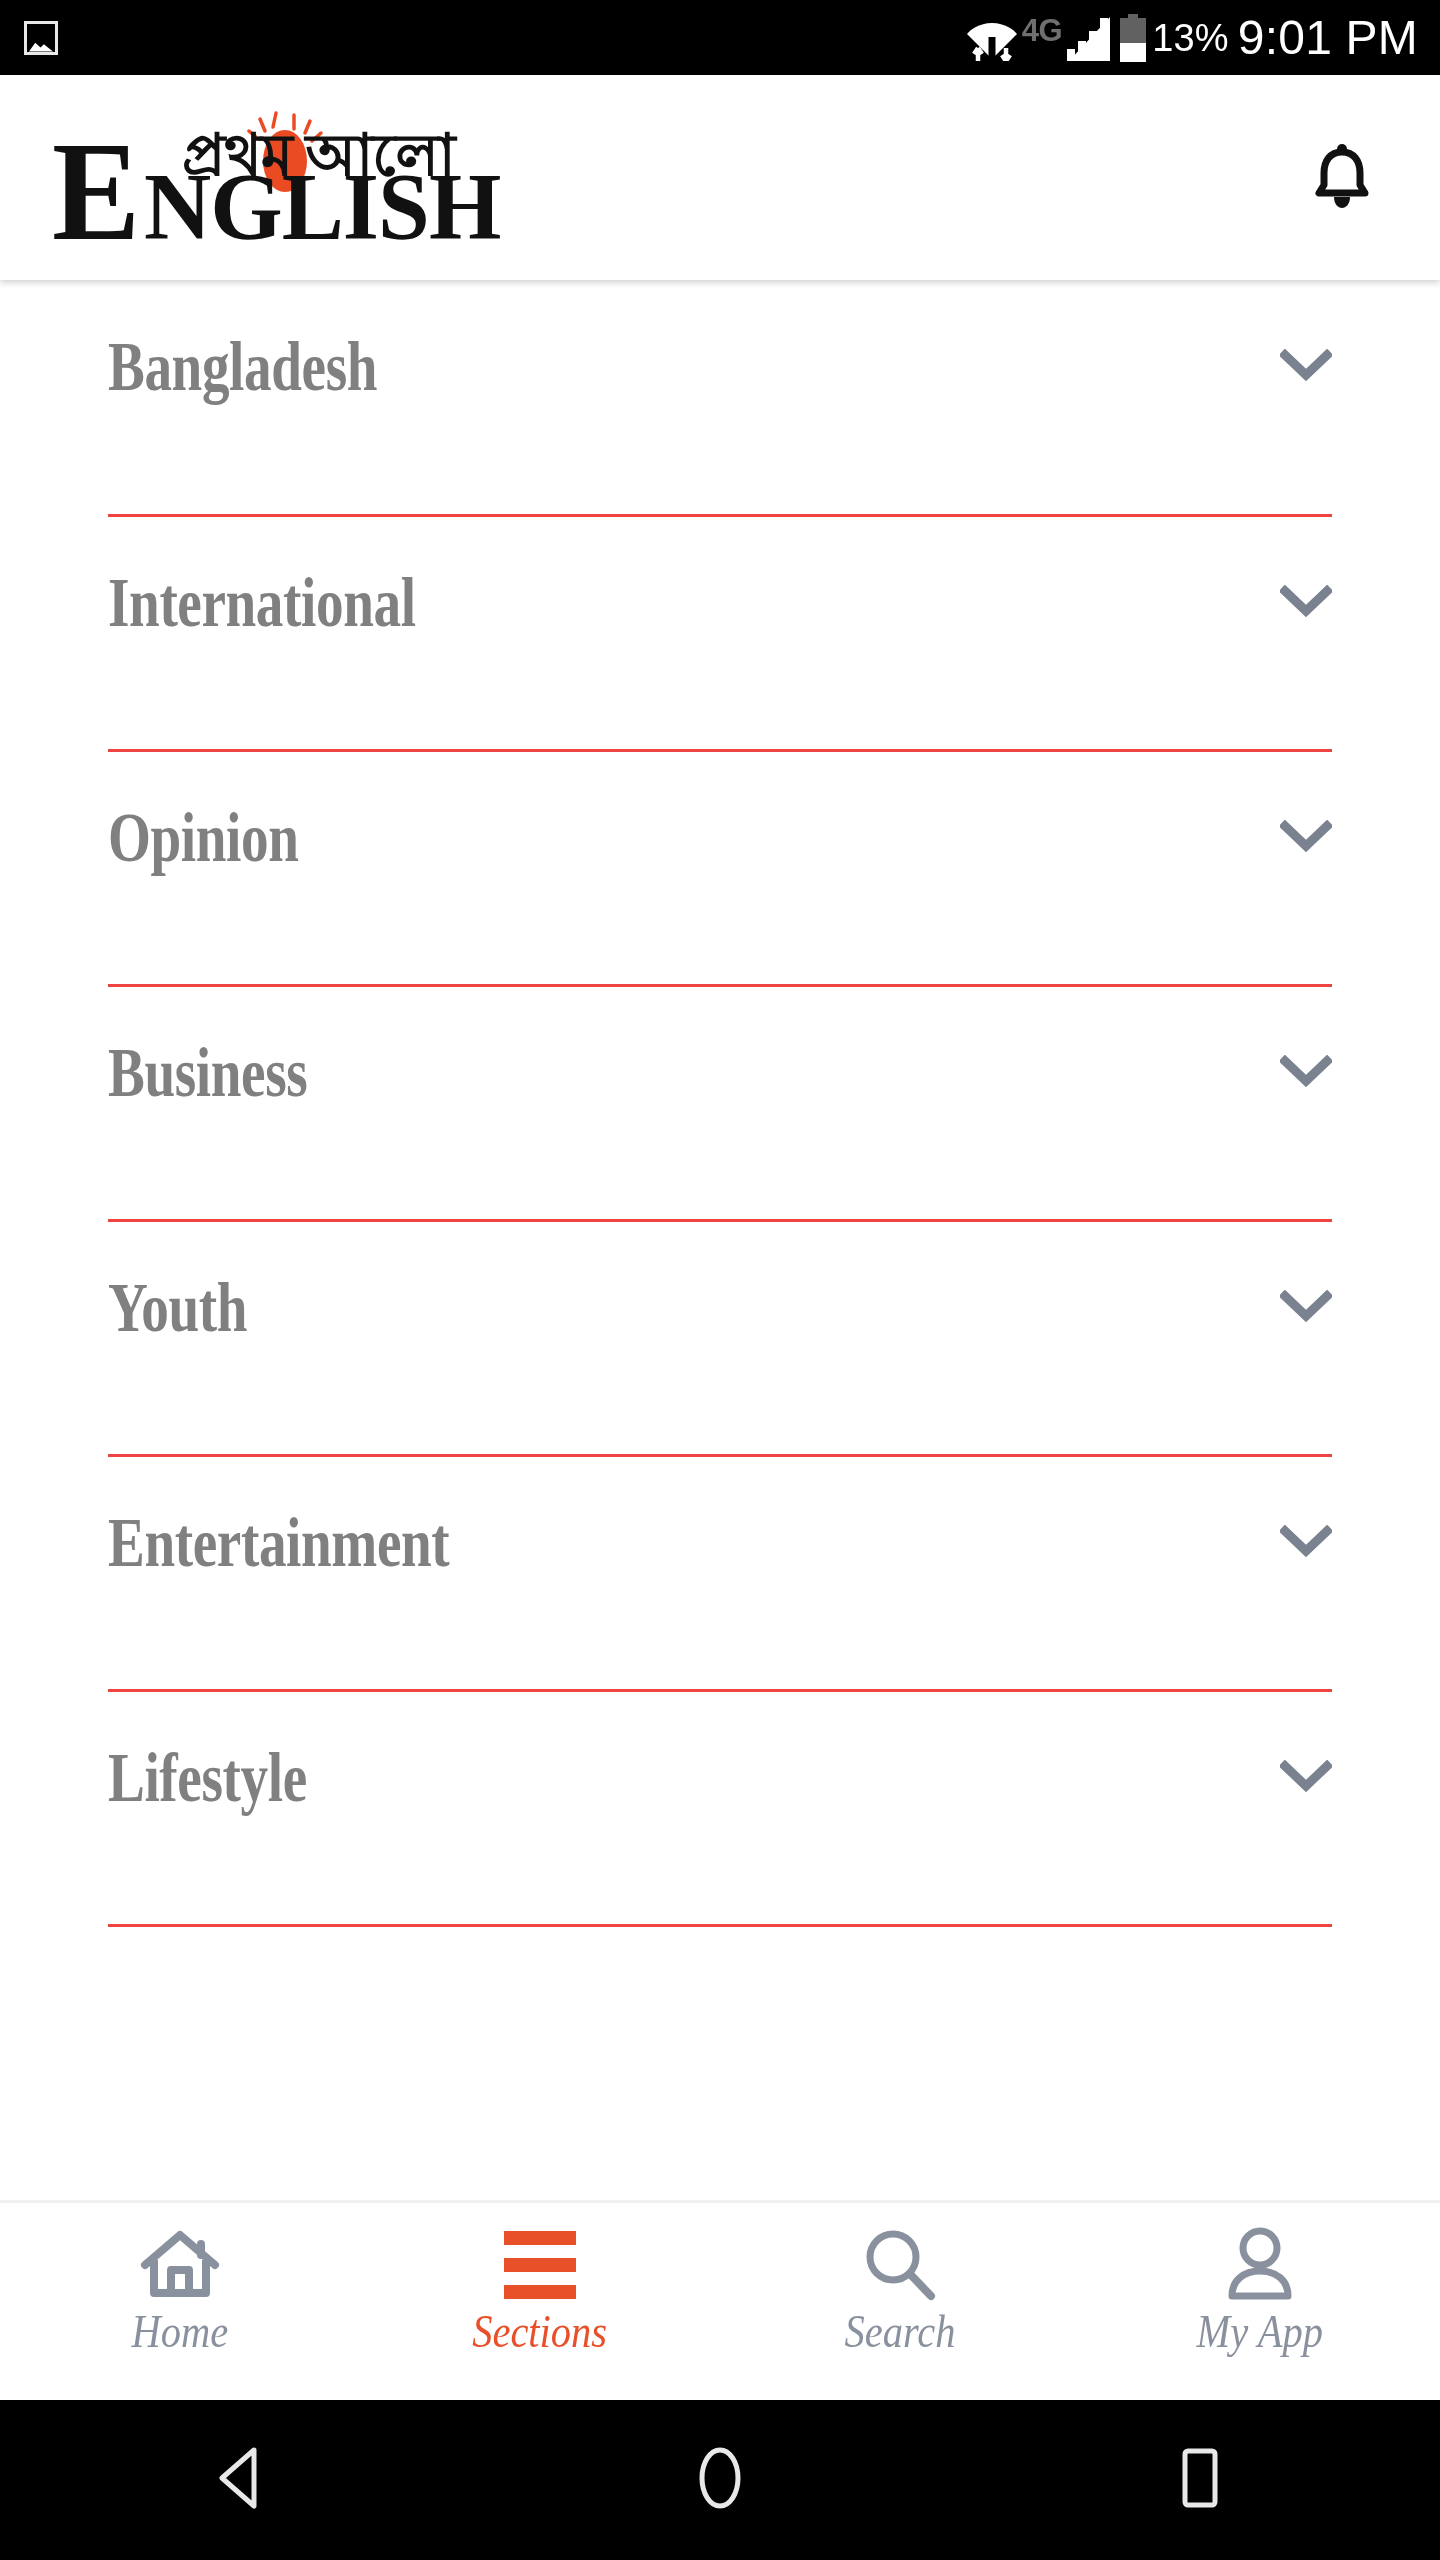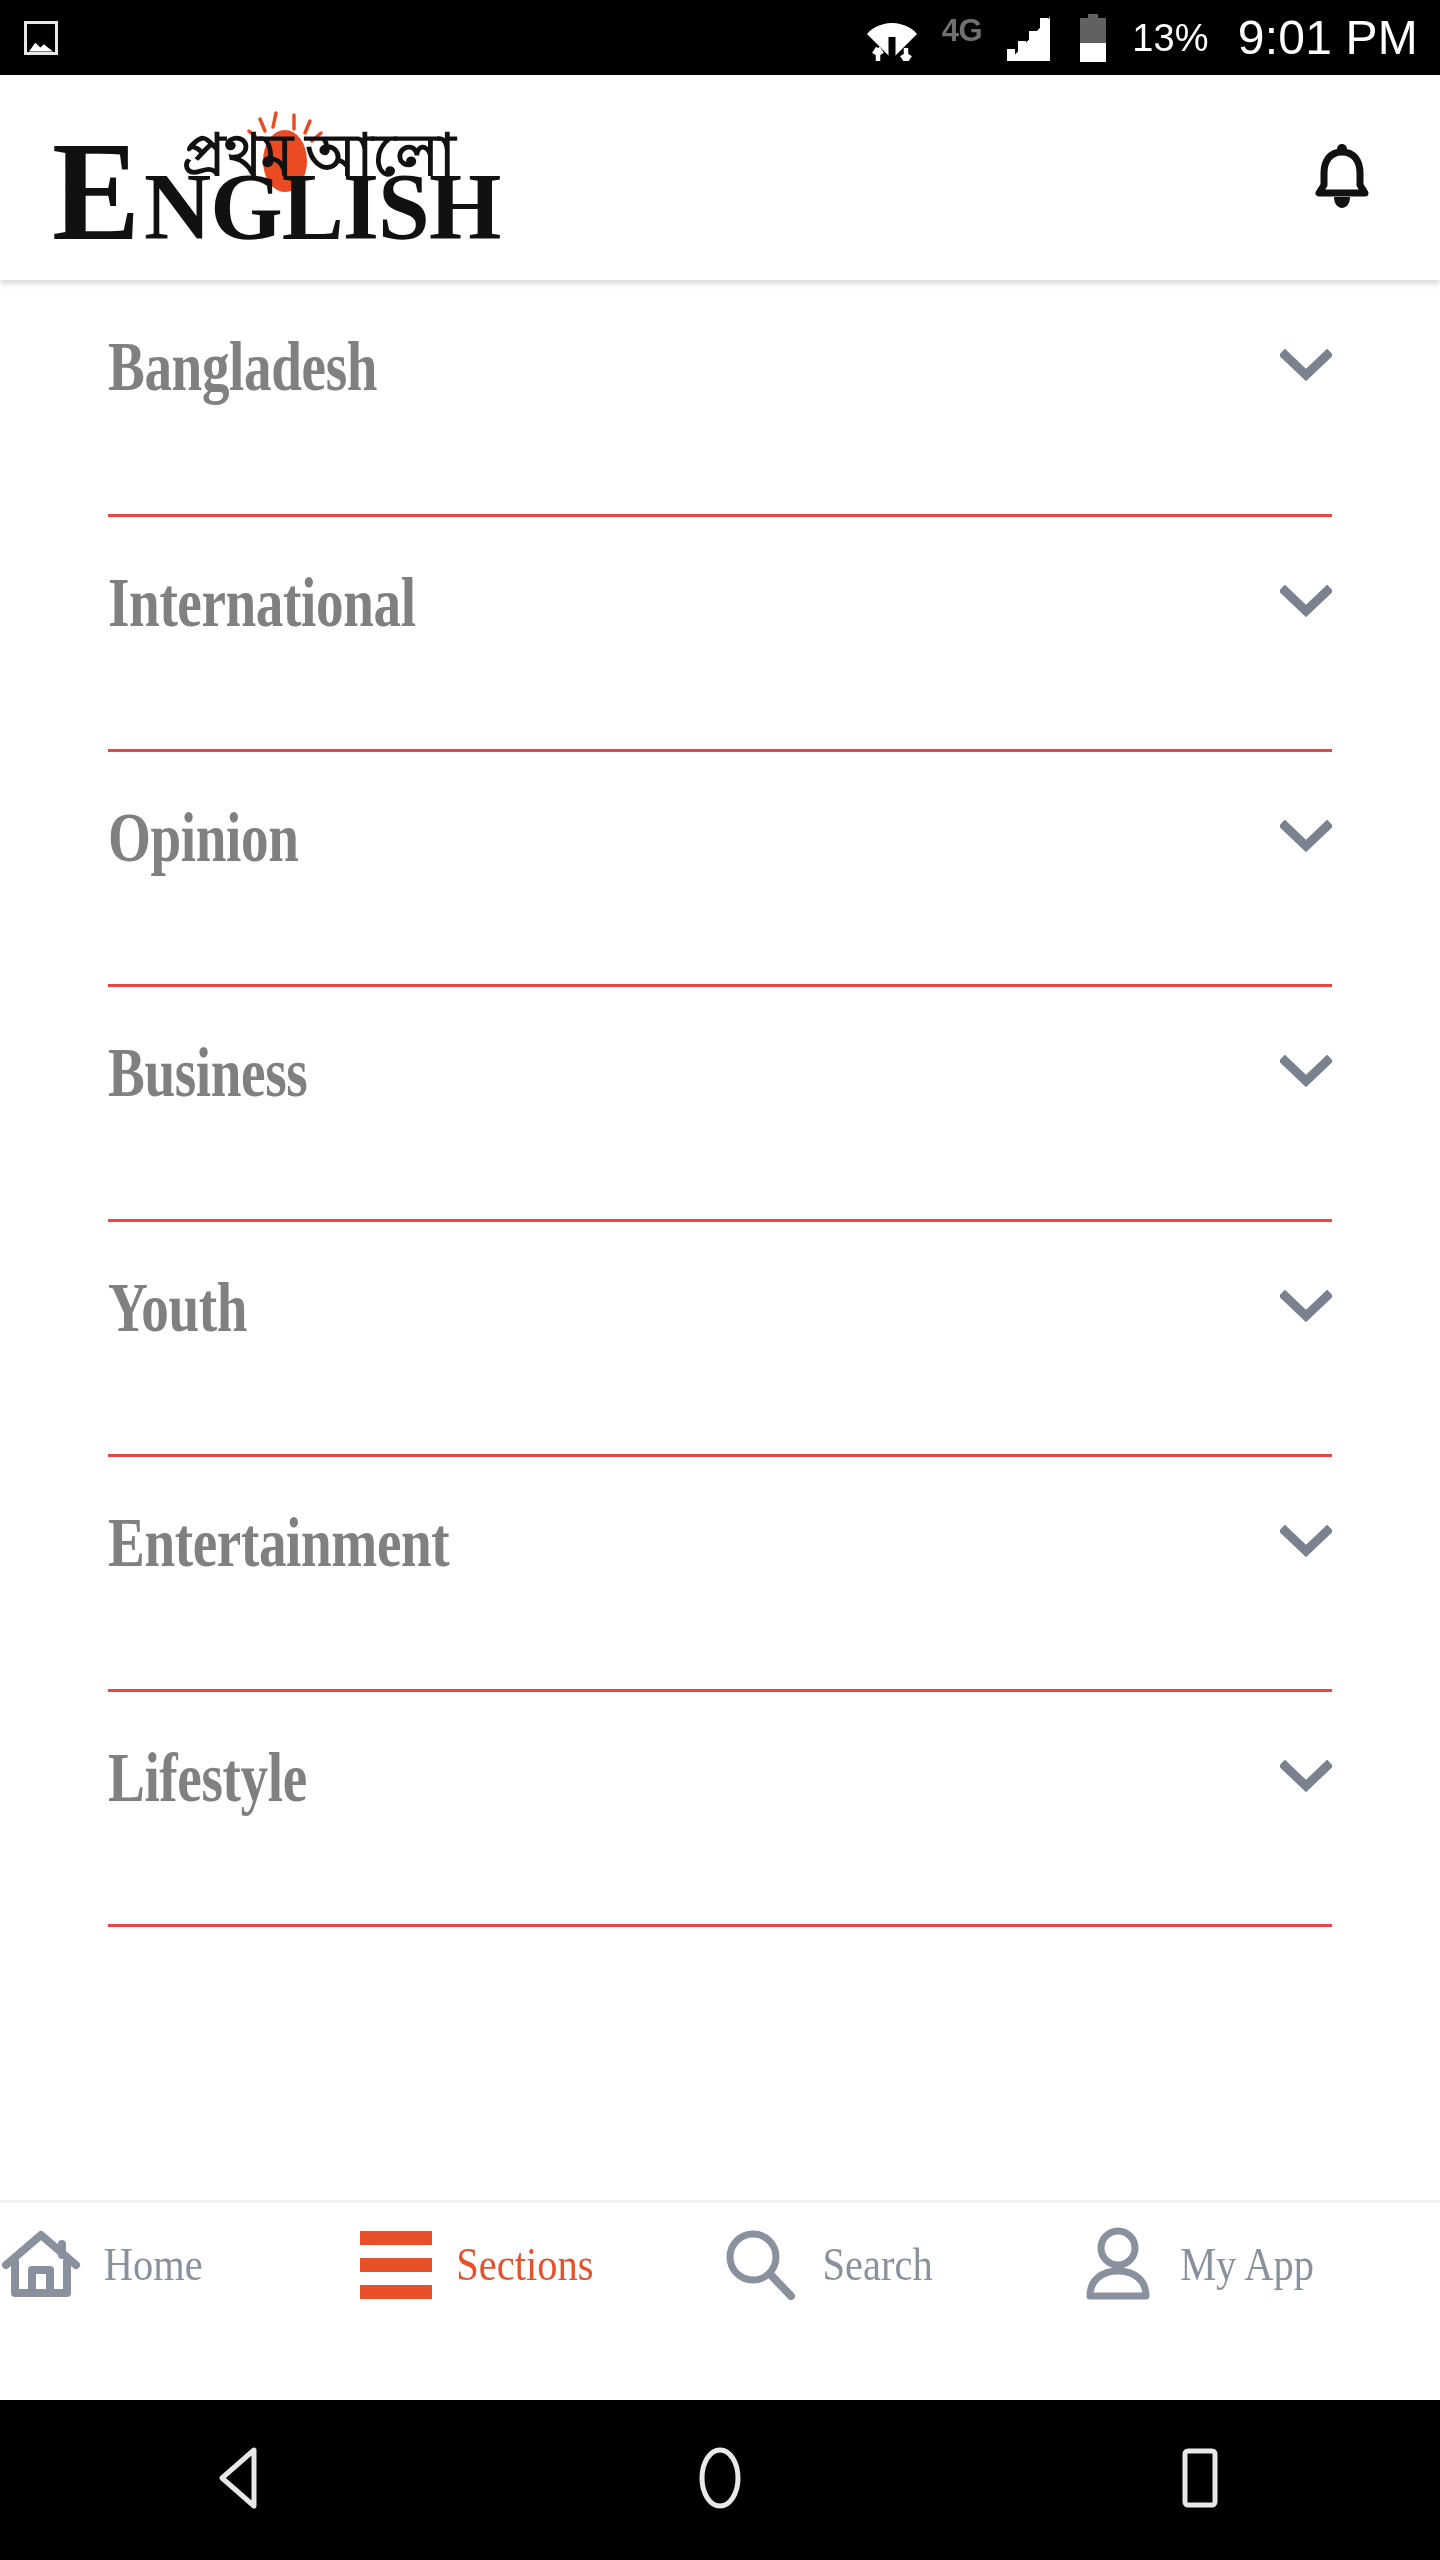--- a/index.html
+++ b/index.html
@@ -29,21 +29,21 @@
     display:flex;
     align-items:center;
     padding:0 22px 0 24px;
     flex:0 0 auto;
   }
   .status-left { display:flex; align-items:center; gap:14px; }
   .status-right {
     margin-left:auto;
     display:flex;
     align-items:center;
-    gap:24px;
+    gap:4px;
   }
   .sb-photo-icon {
     width:34px; height:34px;
     border:3px solid #e8e8e8;
     position:relative;
     overflow:hidden;
   }
   .sb-photo-icon::after {
     content:"";
     position:absolute;
@@ -137,23 +137,24 @@
     height:200px;
     background:#ffffff;
     border-top:3px solid #f0f0f0;
     display:flex;
     align-items:flex-start;
     padding-top:22px;
   }
   .nav-item {
     flex:1 1 0;
     display:flex;
-    flex-direction:row;
-    align-items:center;
-    gap:15px;
+    flex-direction:column;
+    align-items:center;
+    gap:4px;
+    font-style:italic;
   }
   .nav-icon {
     height:80px;
     display:flex;
     align-items:center;
     justify-content:center;
   }
   .nav-label {
     font-family:"Liberation Serif", serif;
     font-size:46px;

